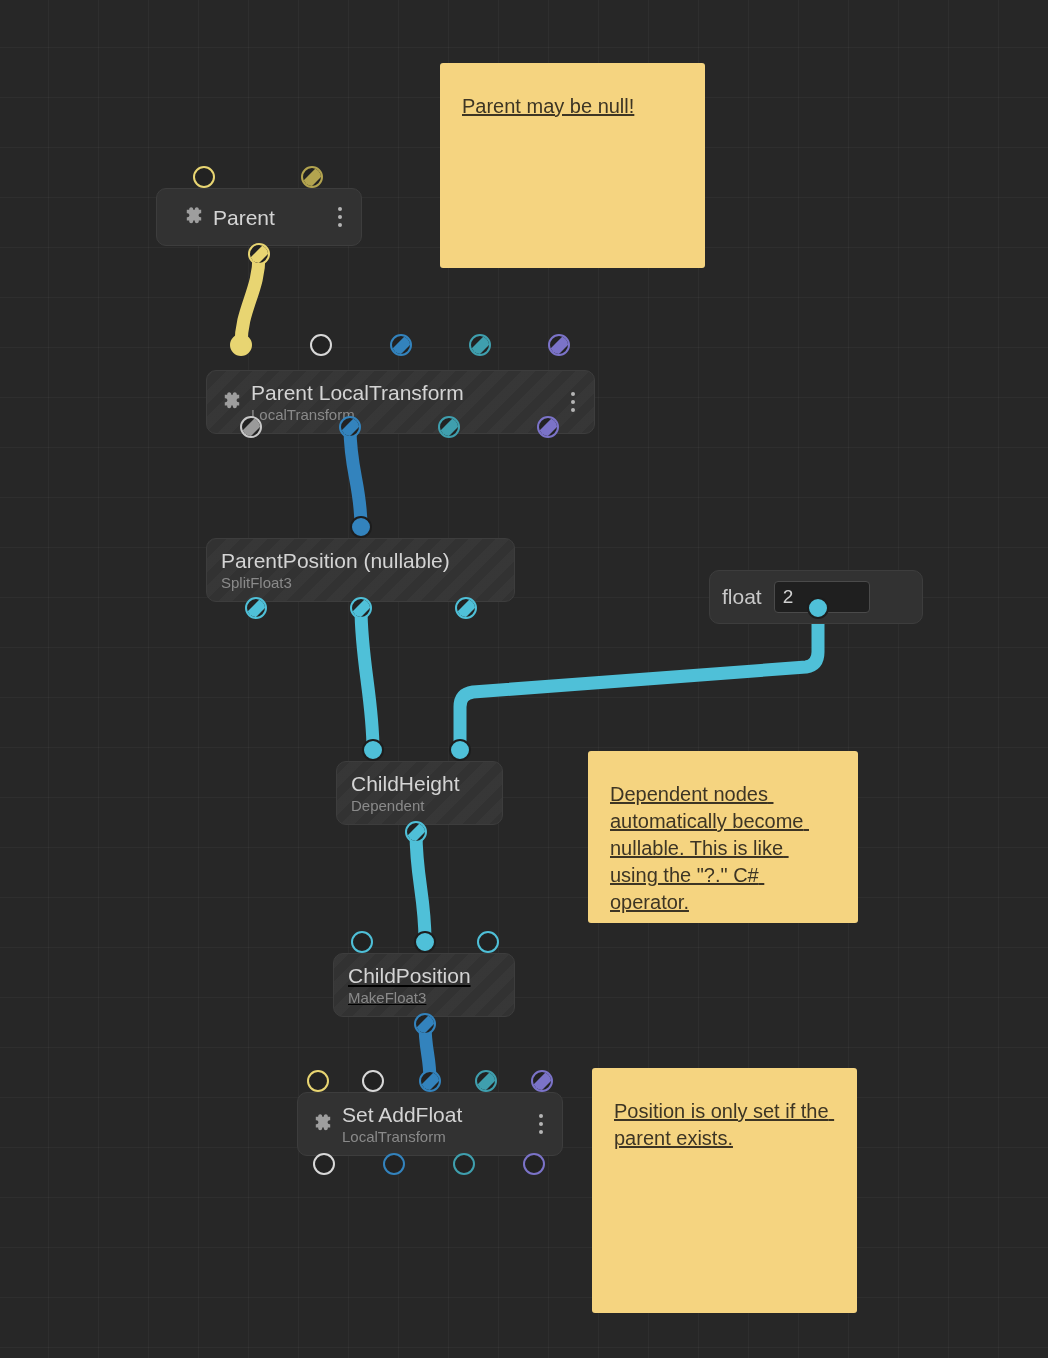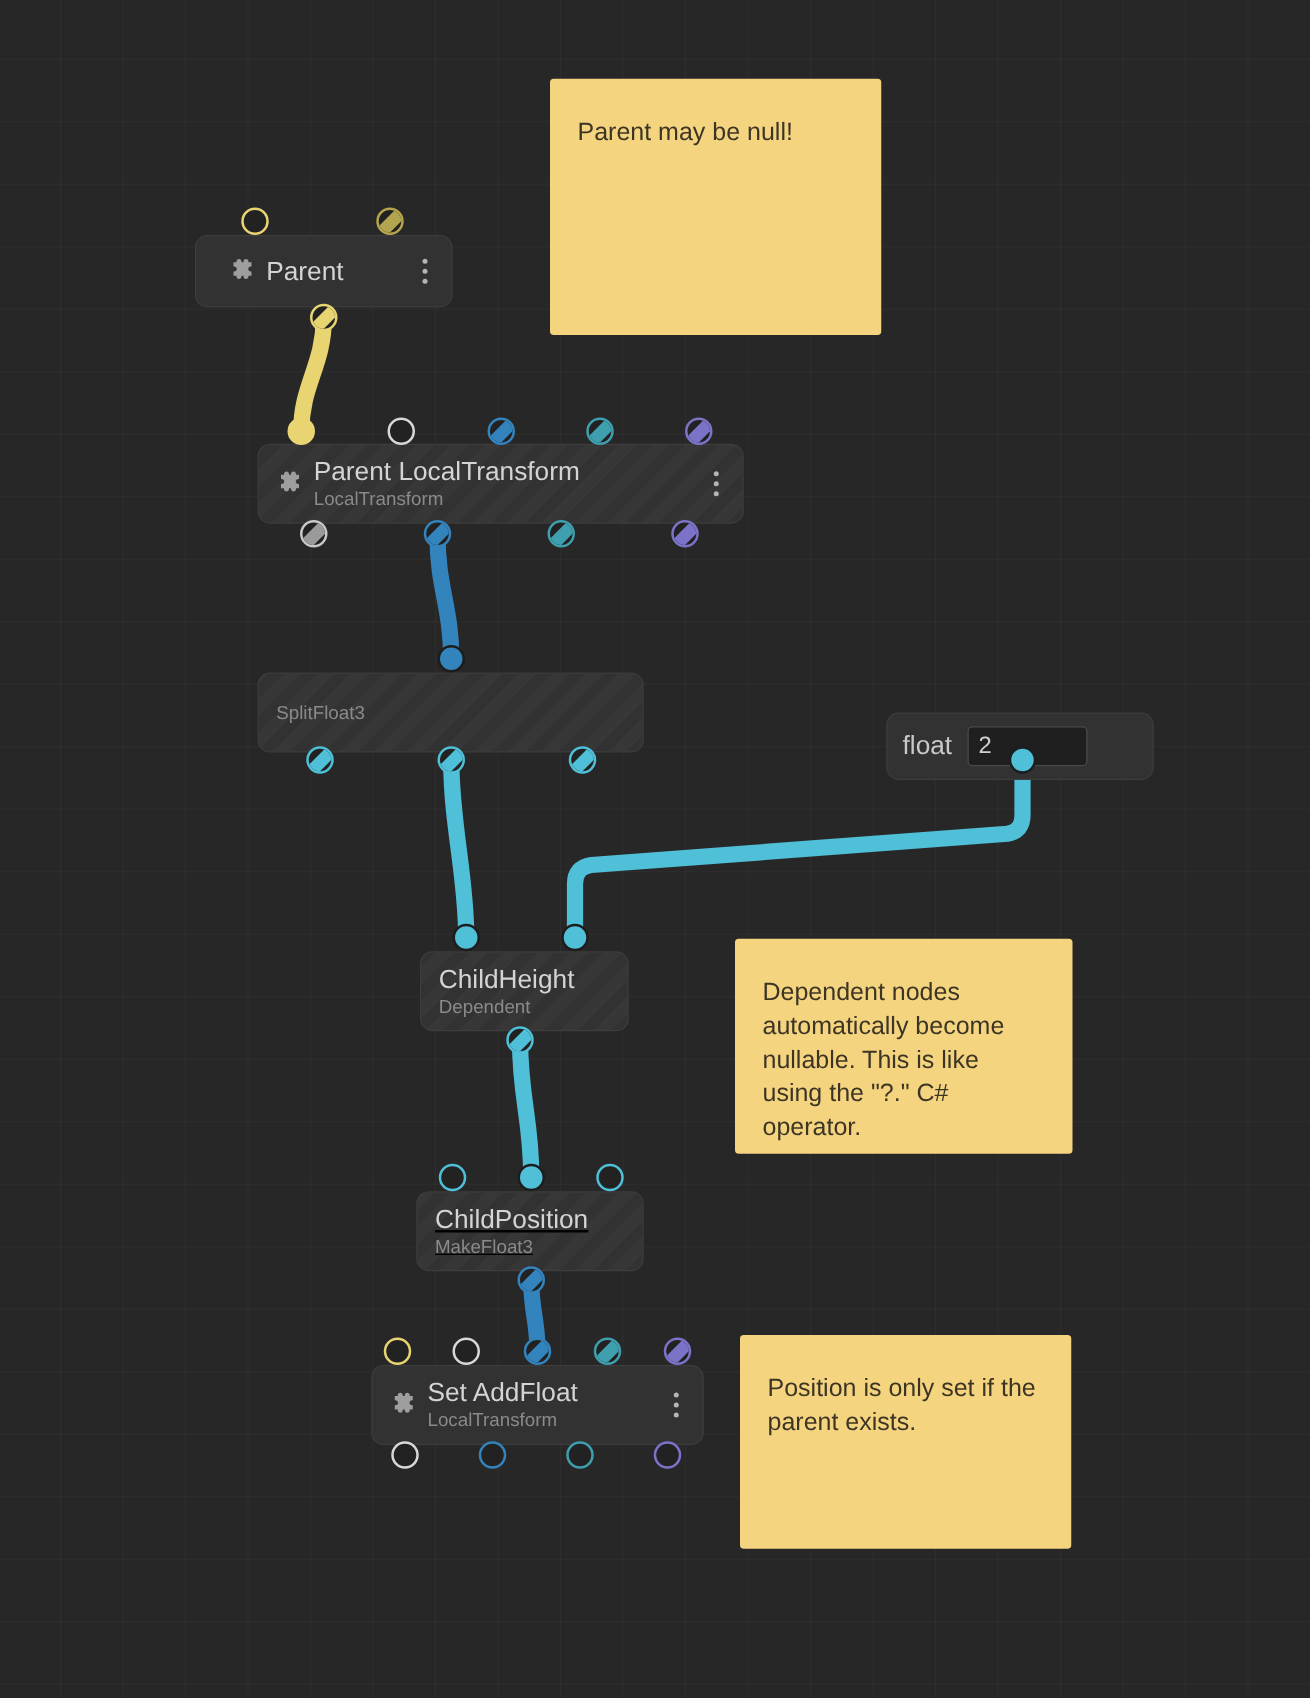--- a/index.html
+++ b/index.html
@@ -157,20 +157,21 @@
   .sticky {
     position: absolute;
     box-sizing: border-box;
     background: #f5d480;
     border-radius: 3px;
     color: #3d3524;
     font-size: 20px;
     line-height: 27px;
     padding: 30px 22px 5px 22px;
     white-space: pre-wrap;
+    text-decoration: underline;
   }
 </style>
 </head>
 <body>
 
 <div id="canvas">
 
   <svg id="edge-layer" viewBox="0 0 1048 1358" width="1048" height="1358">
 
     <path d="M 259,255 C 259,292 241,308 241,345" fill="none" stroke="#e8d572" stroke-width="13" stroke-linecap="round"></path>
@@ -183,21 +184,21 @@
 
     <path d="M 416,832 C 416,878 425,896 425,941" fill="none" stroke="#4fc0d8" stroke-width="13" stroke-linecap="round"></path>
 
     <path d="M 425,1024 C 425,1050 430,1056 430,1081" fill="none" stroke="#3383bd" stroke-width="13" stroke-linecap="round"></path>
   </svg>
 
   <div class="sticky" style="left:440px; top:63px; width:265px; height:205px;">Parent may be null!</div>
 
   <div class="sticky" style="left:588px; top:751px; width:270px; height:172px;">Dependent nodes automatically become nullable. This is like using the "?." C# operator.</div>
 
-  <div class="sticky" style="left:592px; top:1068px; width:265px; height:171px;">Position is only set if the parent exists.</div>
+  <div class="sticky" style="left:592px; top:1068px; width:265px; height:245px;">Position is only set if the parent exists.</div>
 
   <div class="node" style="left:156px; top:188px; width:206px; height:58px;padding-left:12px;">
     <span class="node-icon">
       <svg width="24" height="24" viewBox="0 0 24 24" fill="#9e9e9e">
         <path d="M9.2 2.2c1.1 0 2 .9 2 2v.6h1.6v-.6c0-1.1.9-2 2-2s2 .9 2 2v.6h2.4v3.4h-.6c-1.1 0-2 .9-2 2s.9 2 2 2h.6v3.4h-2.4v.6c0 1.1-.9 2-2 2s-2-.9-2-2v-.6h-1.6v.6c0 1.1-.9 2-2 2s-2-.9-2-2v-.6H4.8v-3.4h.6c1.1 0 2-.9 2-2s-.9-2-2-2h-.6V4.8h2.4v-.6c0-1.1.9-2 2-2z"></path>
       </svg>
     </span>
     <span class="node-text">
       <span class="node-title">Parent</span>
     </span>
@@ -209,21 +210,21 @@
   </div>
 
   <span class="port hollow" style="left:193px; top:166px; color:#e8d572; border-color:#e8d572;"></span>
   <span class="port hollow" style="left:301px; top:166px; color:#e8d572; border-color:#b3a44f;">
     <i class="slash" style="color:#b3a44f;"></i>
   </span>
   <span class="port hollow" style="left:248px; top:243px; color:#e8d572; border-color:#e8d572;">
     <i class="slash" style="color:#e8d572;"></i>
   </span>
 
-  <div class="node nullable" style="left:206px; top:355px; width:389px; height:64px;">
+  <div class="node nullable" style="left:206px; top:370px; width:389px; height:64px;">
     <span class="node-icon">
       <svg width="24" height="24" viewBox="0 0 24 24" fill="#9e9e9e">
         <path d="M9.2 2.2c1.1 0 2 .9 2 2v.6h1.6v-.6c0-1.1.9-2 2-2s2 .9 2 2v.6h2.4v3.4h-.6c-1.1 0-2 .9-2 2s.9 2 2 2h.6v3.4h-2.4v.6c0 1.1-.9 2-2 2s-2-.9-2-2v-.6h-1.6v.6c0 1.1-.9 2-2 2s-2-.9-2-2v-.6H4.8v-3.4h.6c1.1 0 2-.9 2-2s-.9-2-2-2h-.6V4.8h2.4v-.6c0-1.1.9-2 2-2z"></path>
       </svg>
     </span>
     <span class="node-text">
       <span class="node-title">Parent LocalTransform</span>
       <span class="node-sub">LocalTransform</span>
     </span>
     <span class="node-menu">
@@ -253,20 +254,21 @@
   </span>
   <span class="port hollow" style="left:438px; top:416px; color:#3f9fae; border-color:#3f9fae;">
     <i class="slash" style="color:#3f9fae;"></i>
   </span>
   <span class="port hollow" style="left:537px; top:416px; color:#7b73c8; border-color:#7b73c8;">
     <i class="slash" style="color:#7b73c8;"></i>
   </span>
 
   <div class="node nullable plain" style="left:206px; top:538px; width:309px; height:64px;">
     <span class="node-text">
+      <span class="node-title">ParentPosition (nullable)</span>
       <span class="node-sub">SplitFloat3</span>
     </span>
   </div>
   <span class="port solid" style="left:350px; top:516px; color:#3383bd; border-color:#1d1d1d;"></span>
   <span class="port hollow" style="left:245px; top:597px; color:#4fc0d8; border-color:#4fc0d8;">
     <i class="slash" style="color:#4fc0d8;"></i>
   </span>
   <span class="port hollow" style="left:350px; top:597px; color:#4fc0d8; border-color:#4fc0d8;">
     <i class="slash" style="color:#4fc0d8;"></i>
   </span>

